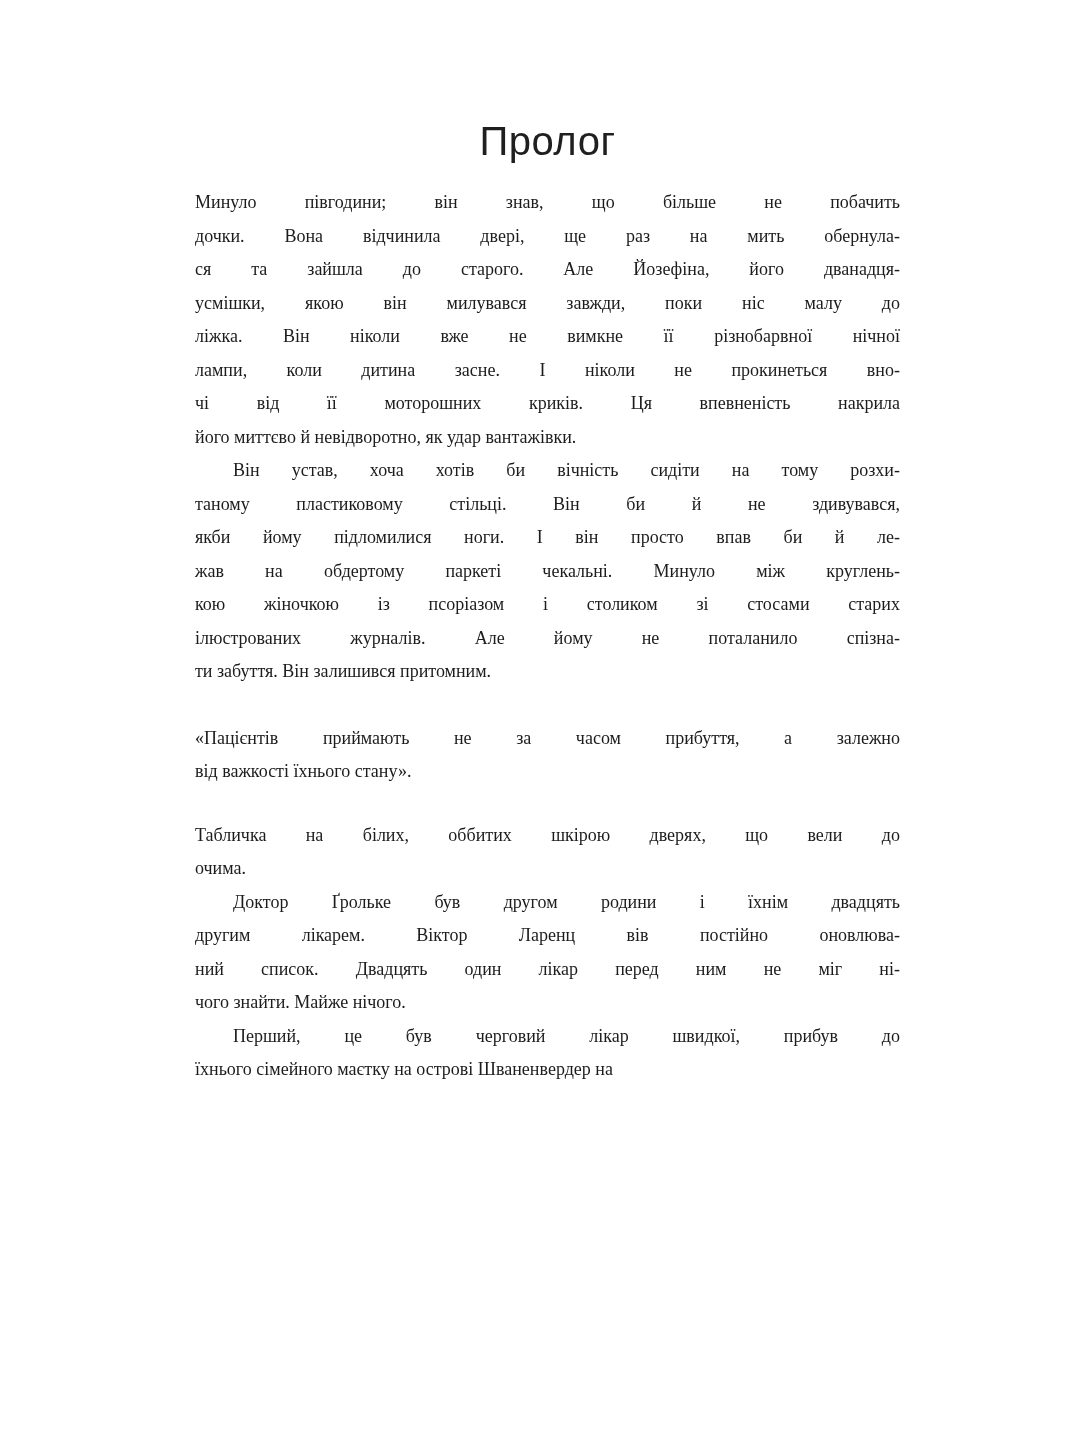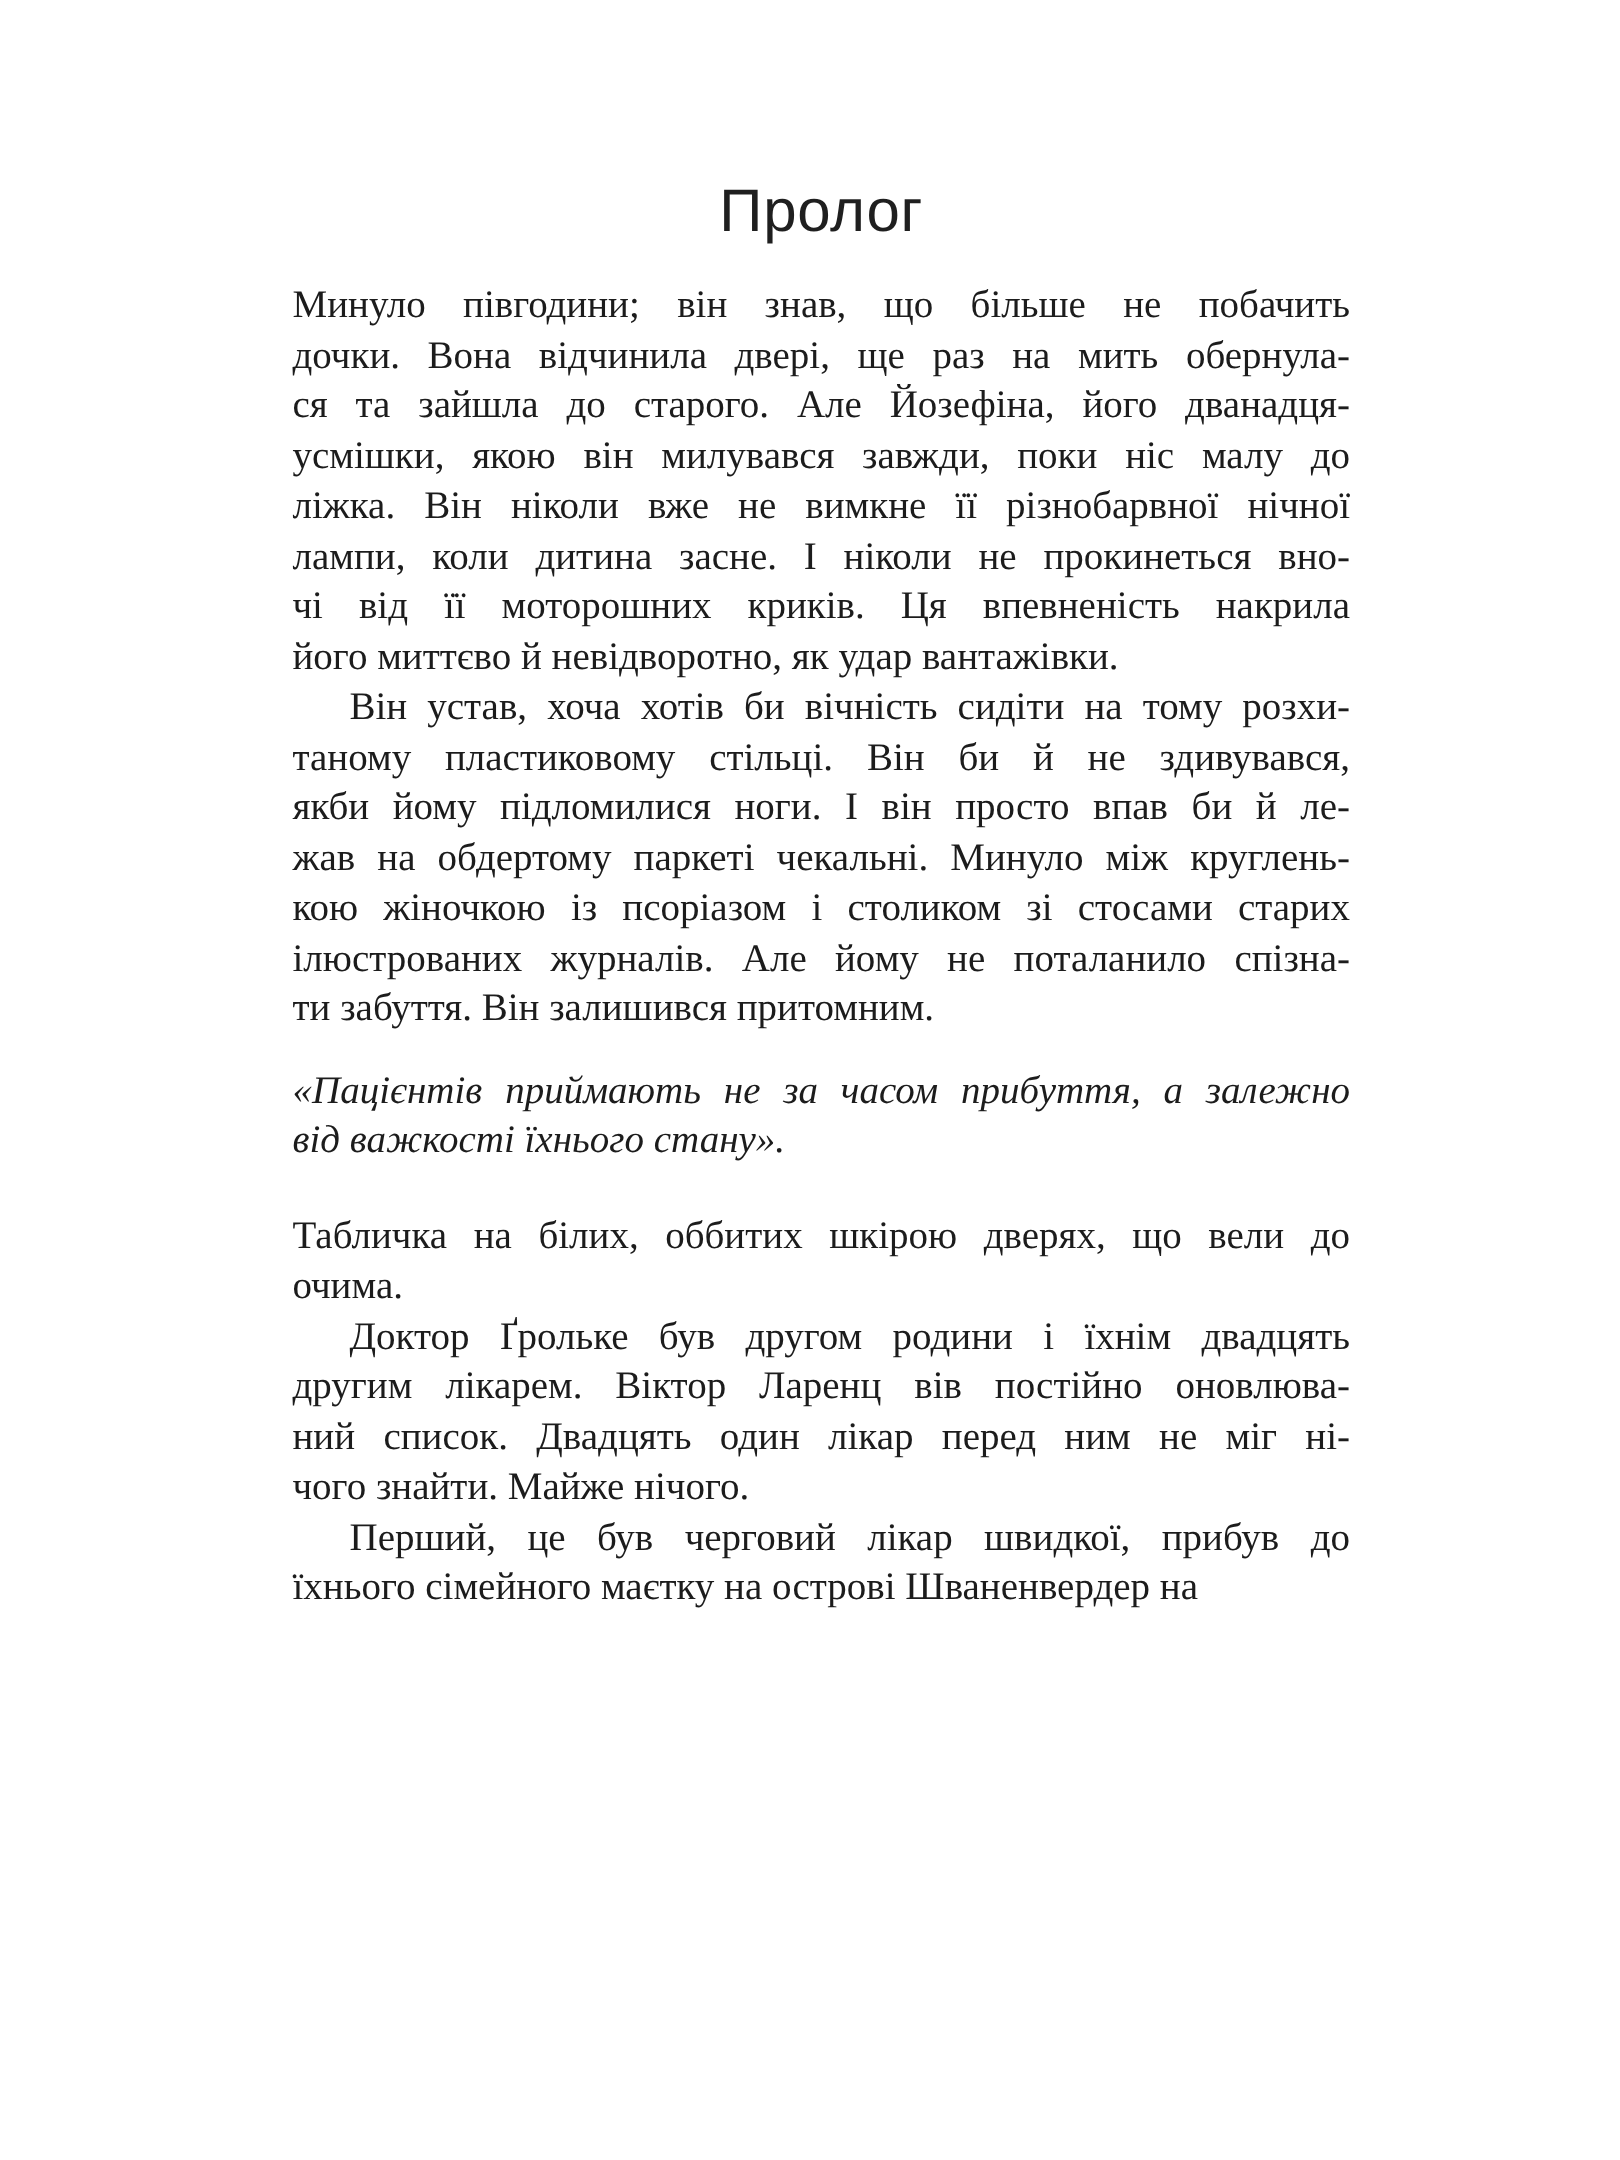--- a/index.html
+++ b/index.html
@@ -28,27 +28,26 @@
     font-weight: 300;
     font-size: 40px;
     line-height: 42px;
     letter-spacing: 0.5px;
     color: #1f1f1f;
     margin-bottom: 24px;
   }
   .body-text {
     margin-left: 195px;
     width: 705px;
-    font-size: 26px;
+    font-size: 18px;
     line-height: 33.5px;
   }
   .paragraph { margin: 0; }
   .paragraph.quote {
-    font-style: italic;
-    margin-top: 21px;
+    margin-top: 33px;
     margin-bottom: 30px;
   }
   .line {
     text-align: justify;
     text-align-last: justify;
   }
   .line.last {
     text-align-last: left;
   }
   .paragraph.indent .line:first-child {

